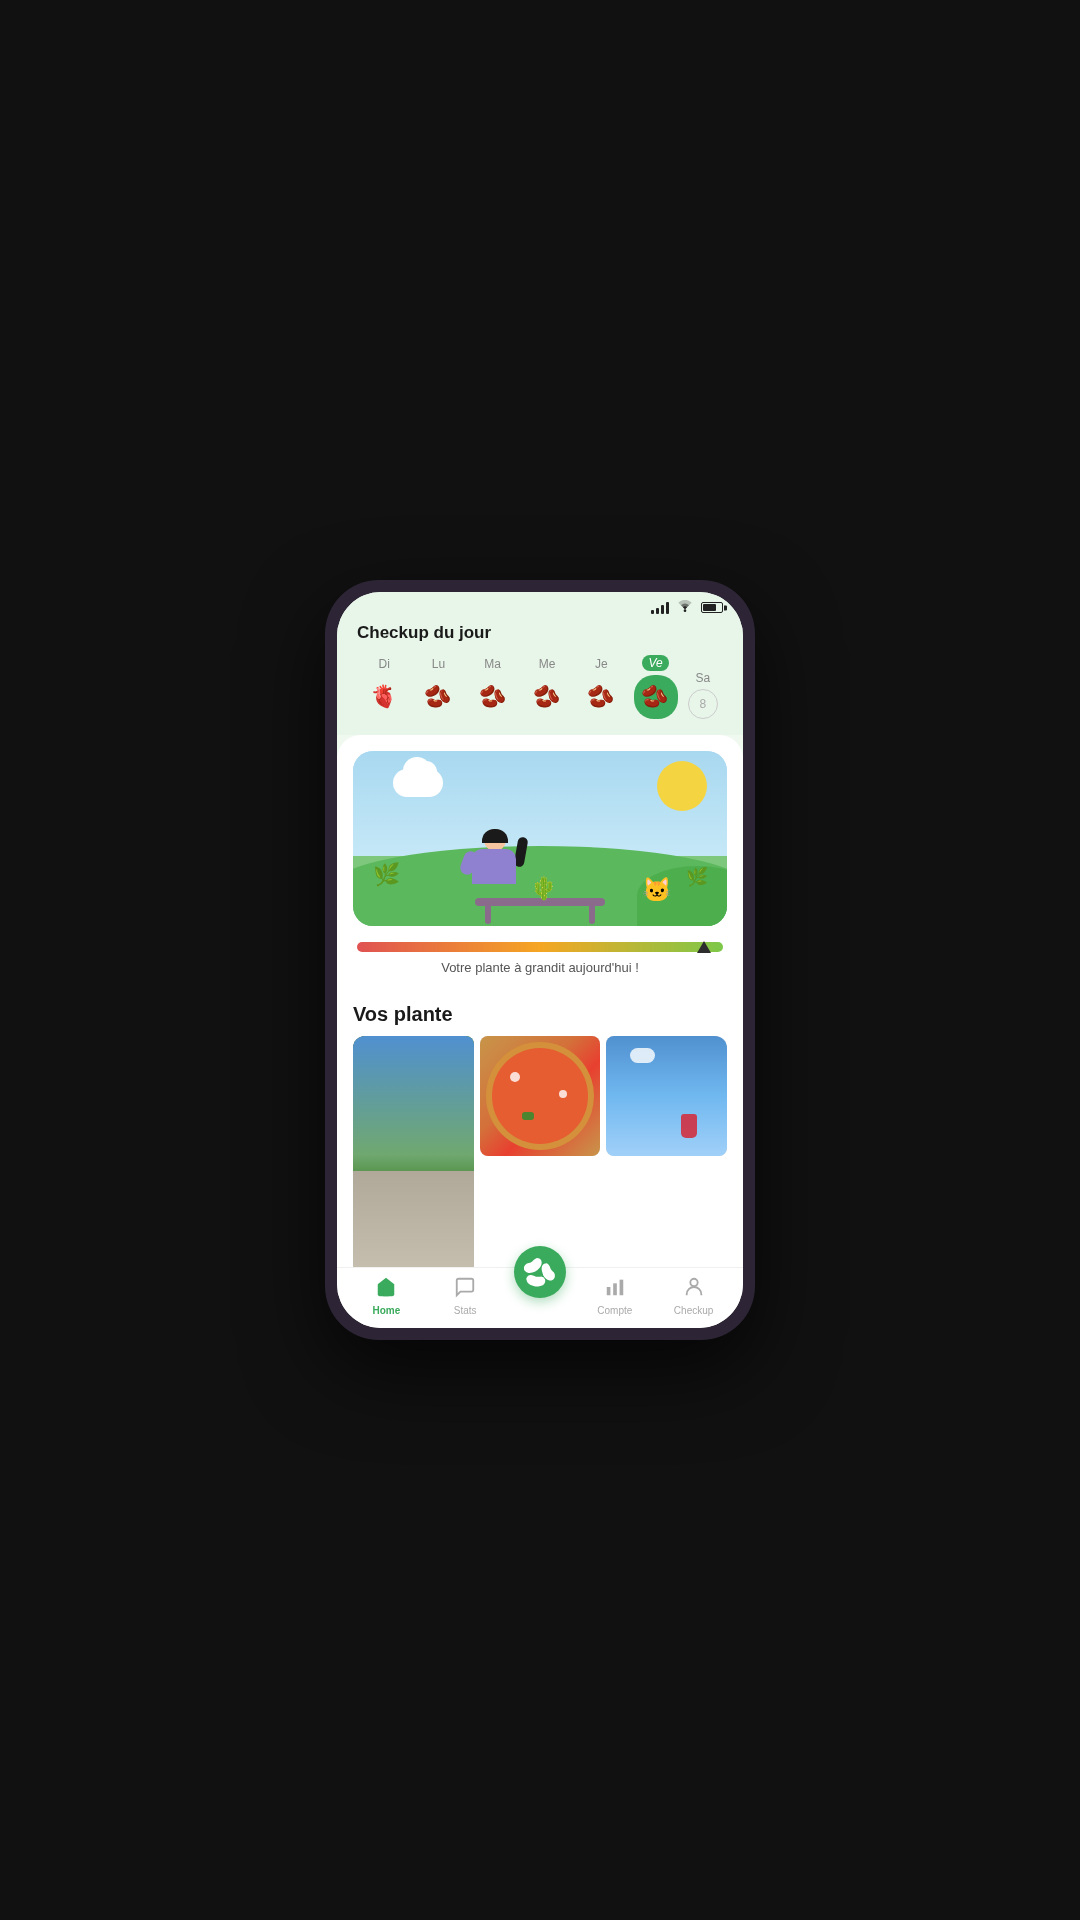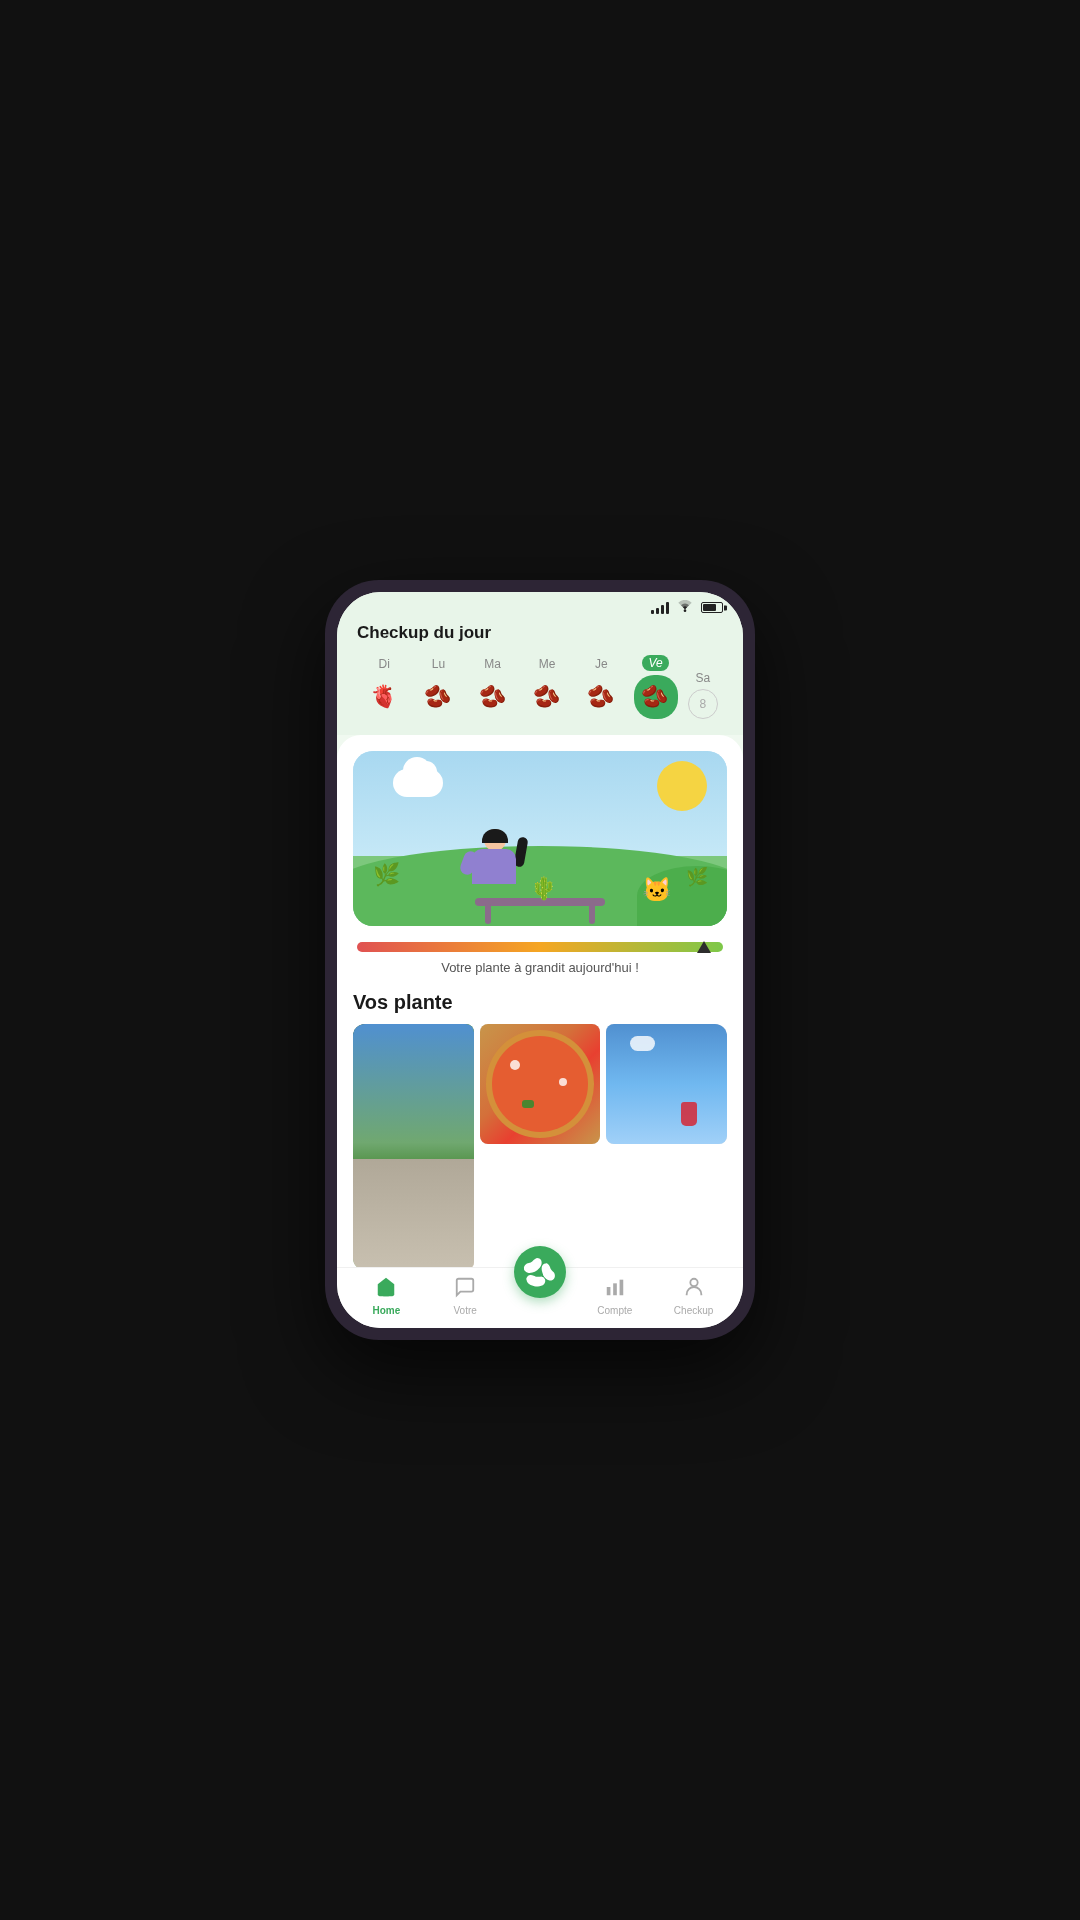--- a/index.html
+++ b/index.html
@@ -273,21 +273,21 @@
       bottom: -18px;
       right: 10px;
       width: 6px;
       height: 20px;
       background: #8b6b8b;
       border-radius: 3px;
     }
 
     
     .progress-section {
-      margin-bottom: 16px;
+      margin-bottom: 28px;
       padding: 0 4px;
     }
 
     .progress-bar-track {
       height: 10px;
       border-radius: 8px;
       background: linear-gradient(to right, #e05252, #f5a623, #7dc849);
       position: relative;
       margin-bottom: 8px;
     }
@@ -573,21 +573,21 @@
         </div>
         <span class="nav-label active-label">Home</span>
       </div>
 
       <div class="nav-item">
         <div>
           <svg width="22" height="22" viewBox="0 0 24 24" fill="none">
             <path d="M21 15a2 2 0 01-2 2H7l-4 4V5a2 2 0 012-2h14a2 2 0 012 2z" fill="none" stroke="#aaa" stroke-width="2"></path>
           </svg>
         </div>
-        <span class="nav-label">Votre</span>
+        <span class="nav-label">Stats</span>
       </div>
 
       <div style="width:52px; height:10px;"></div>
 
       <div class="nav-item">
         <div>
           <svg width="22" height="22" viewBox="0 0 24 24" fill="none">
             <rect x="3" y="12" width="4" height="9" fill="#aaa"></rect>
             <rect x="10" y="8" width="4" height="13" fill="#aaa"></rect>
             <rect x="17" y="4" width="4" height="17" fill="#aaa"></rect>

